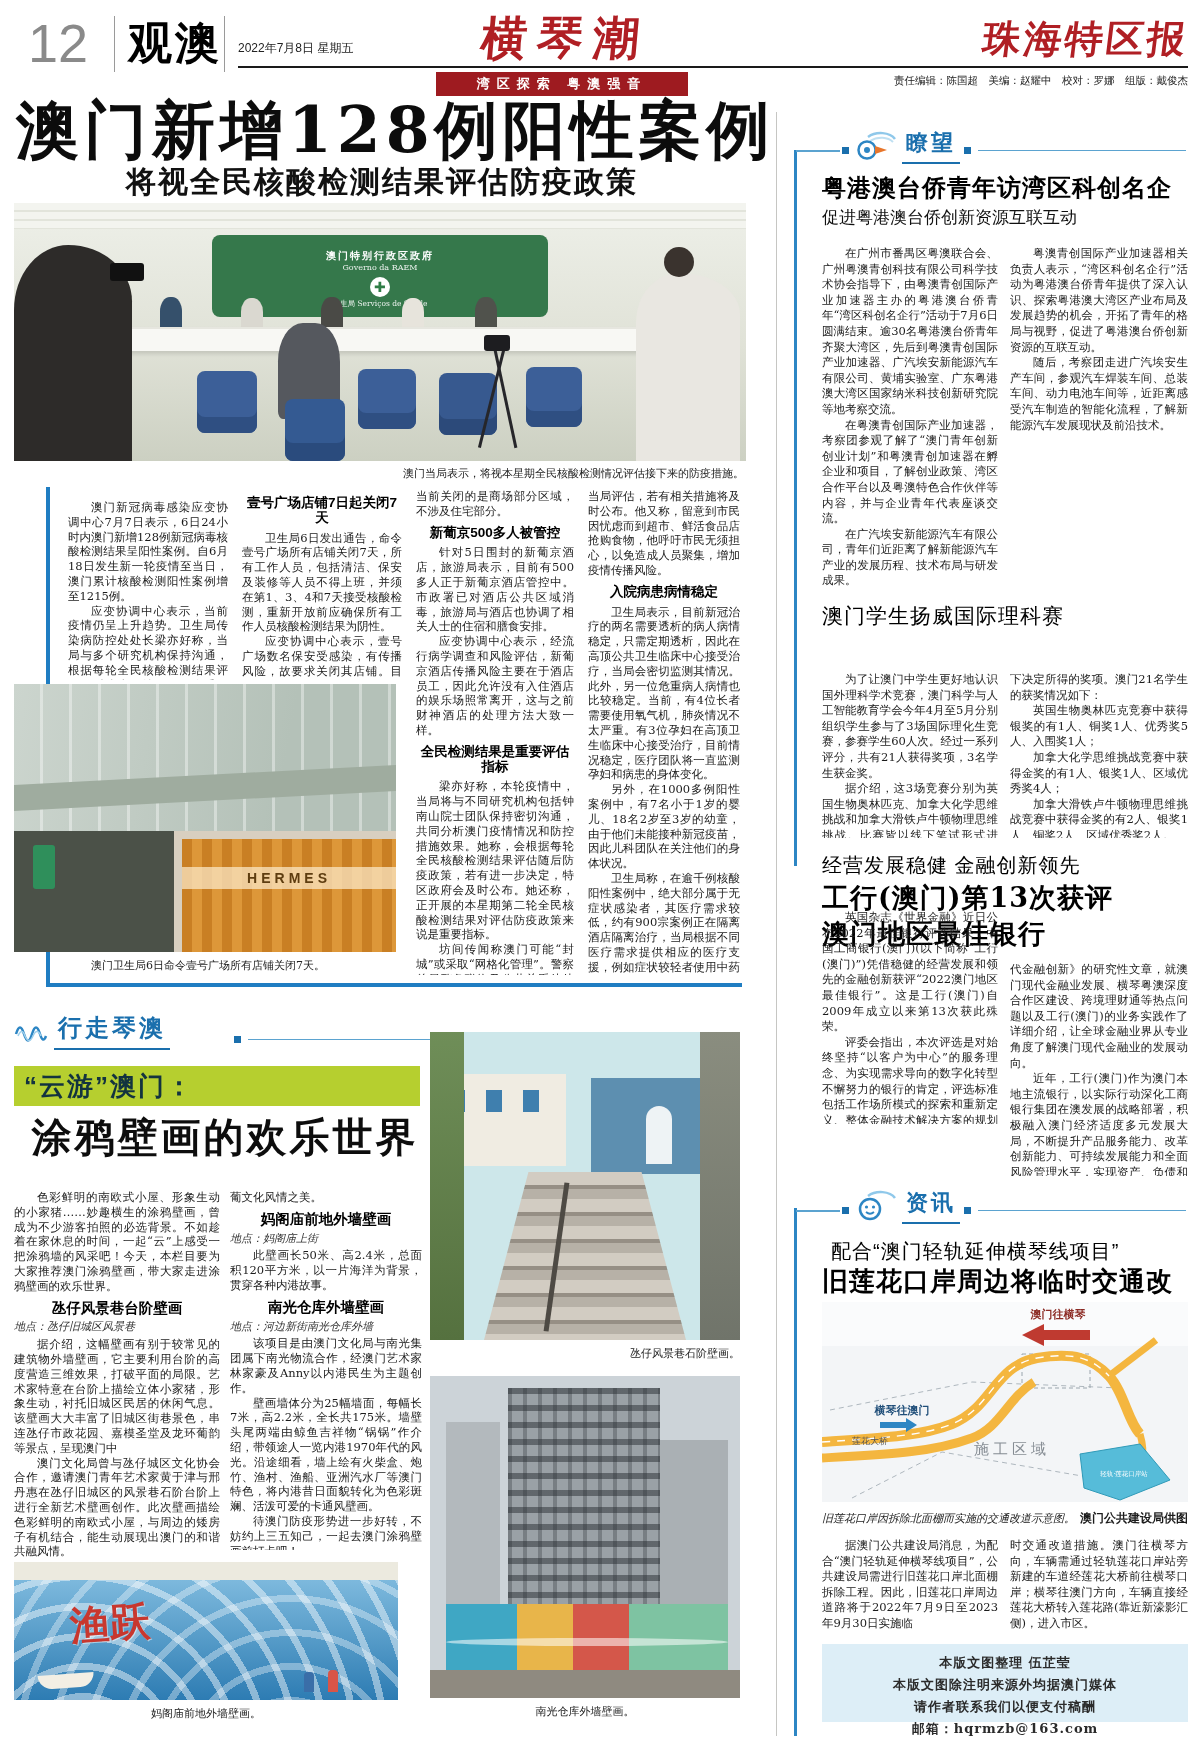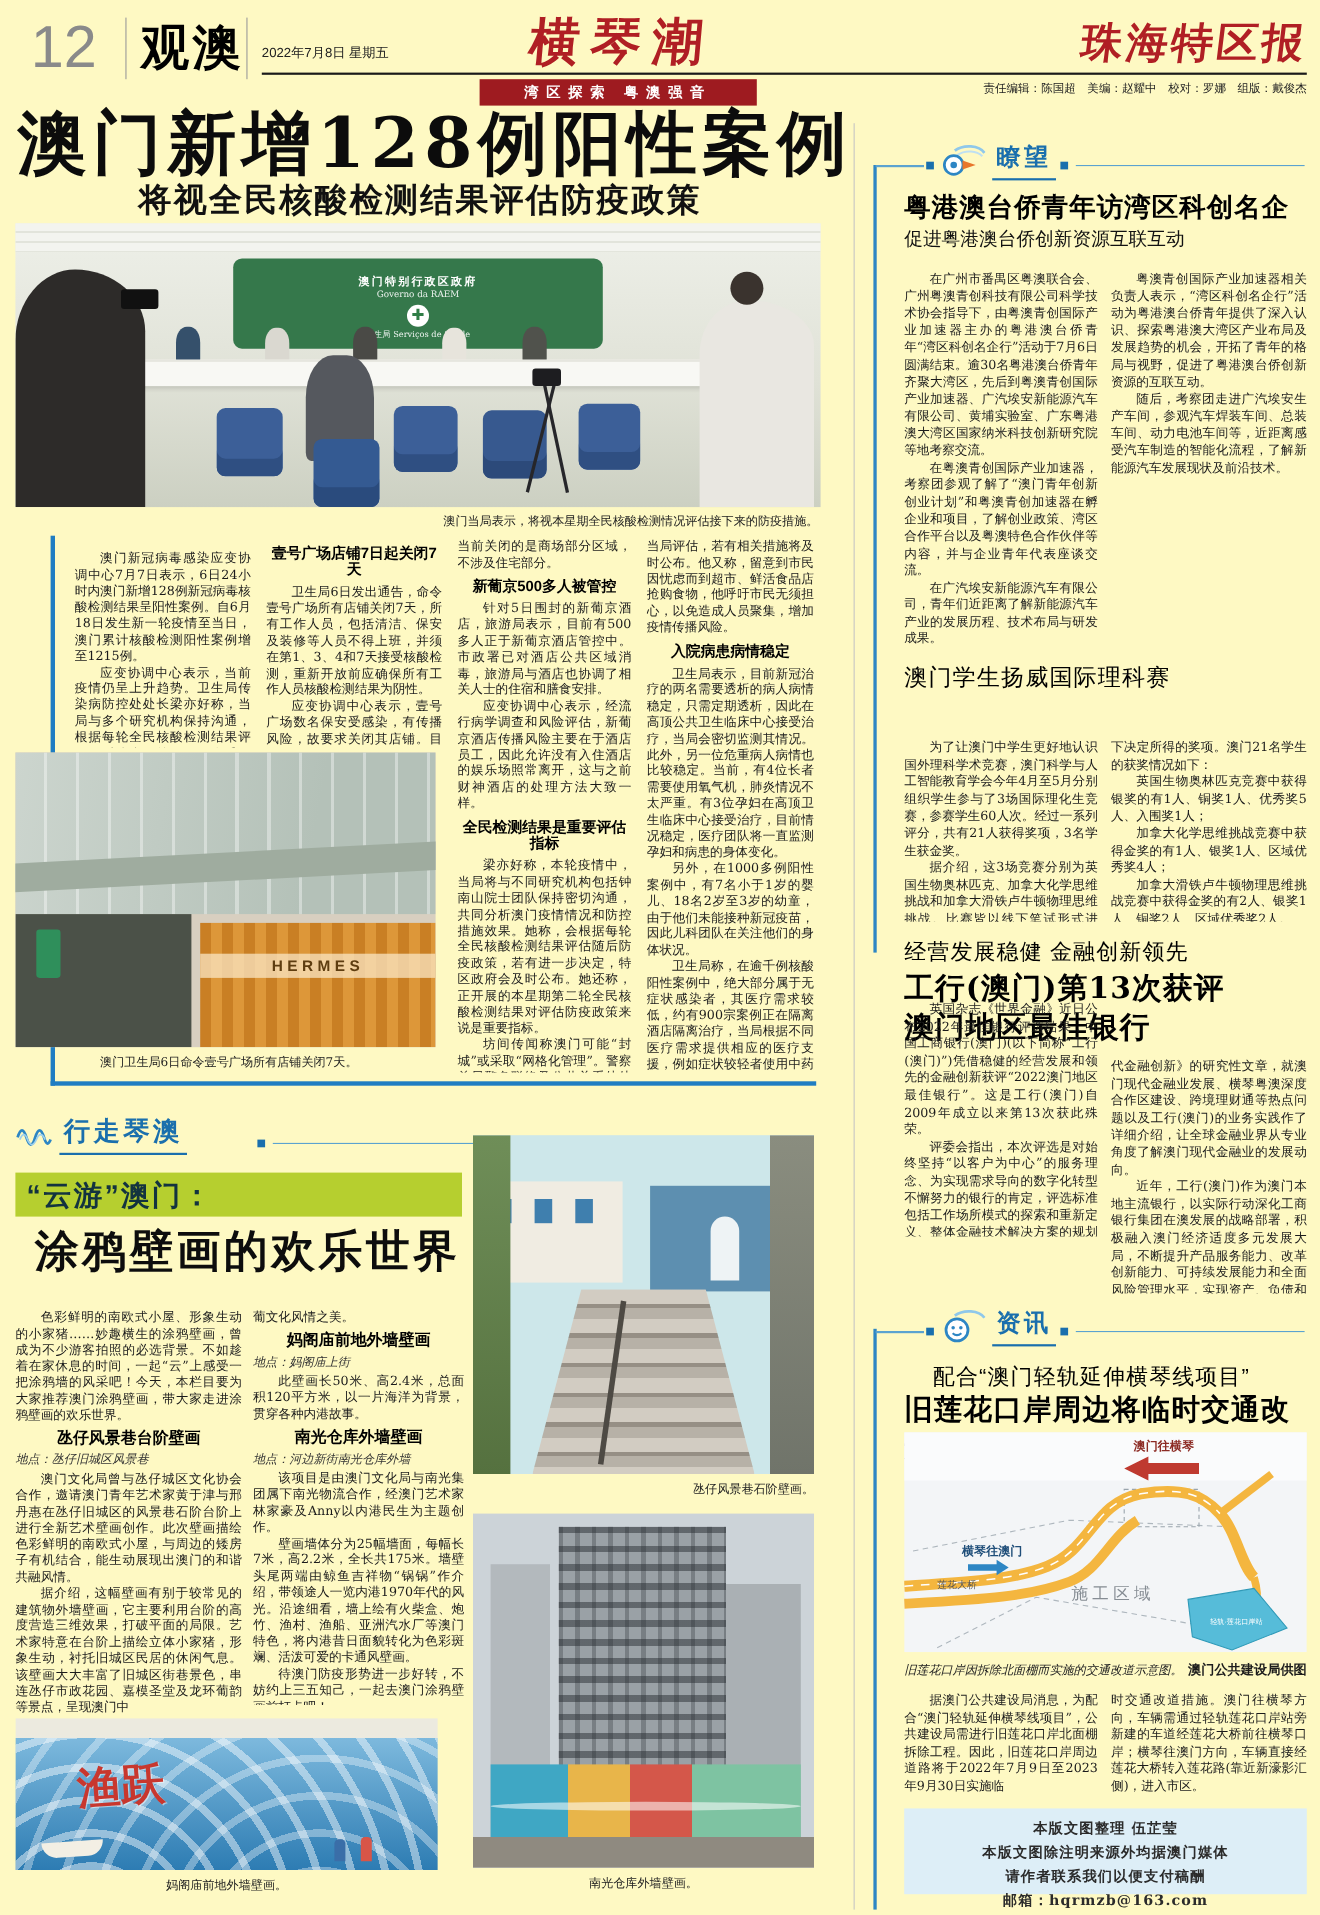--- a/index.html
+++ b/index.html
@@ -1,18 +1,18 @@
 <!DOCTYPE html>
 <html><head>
 <meta charset="utf-8">
 <style>
   * { box-sizing: border-box; margin: 0; padding: 0; }
   html,body { background:#e9e9e7; }
   body { font-family:"DejaVu Serif","Liberation Serif",serif; color:#1c1c1c; }
-  #page { position:relative; width:1200px; height:1741px; margin:0 auto; background:#fef9c3; overflow:hidden; }
+  #page { position:relative; width:1200px; height:1741px; margin:0 auto; background:#ffffff; overflow:hidden; }
   .abs { position:absolute; }
 
   
   .pageno { font-family:"Liberation Sans",sans-serif; font-size:54px; color:#8a8a8a; font-weight:400; }
   .section-title { font-size:44px; font-weight:bold; letter-spacing:3px; color:#000; }
   .vrule { width:1px; background:#9a9a9a; }
   .date { font-size:12px; color:#222; font-family:"Liberation Sans",sans-serif; }
   .masthead { font-size:46px; font-weight:bold; color:#b01f24; letter-spacing:10px; transform:skewX(-5deg); text-align:center; }
   .papername { font-size:38px; font-weight:bold; color:#b01f24; letter-spacing:3px; transform:skewX(-7deg); text-align:right; }
   .hrule { height:2px; background:#1a1a1a; }
@@ -154,22 +154,22 @@
   <div class="abs bluesq" style="left:234px;top:1036px;"></div>
   <div class="abs blueline" style="left:248px;top:1039px;width:492px;"></div>
 
   <div class="abs green-bar" style="left:14px;top:1066px;width:406px;height:40px;">“云游”澳门：</div>
   <div class="abs walk-headline" style="left:30px;top:1110px;width:390px;">涂鸦壁画的欢乐世界</div>
 
   <div class="abs body-col" style="left:14px;top:1190px;width:206px;height:368px;">
     <p>色彩鲜明的南欧式小屋、形象生动的小家猪……妙趣横生的涂鸦壁画，曾成为不少游客拍照的必选背景。不如趁着在家休息的时间，一起“云”上感受一把涂鸦墙的风采吧！今天，本栏目要为大家推荐澳门涂鸦壁画，带大家走进涂鸦壁画的欢乐世界。</p>
     <div class="sub" style="font-size:14.5px;">氹仔风景巷台阶壁画</div>
     <p class="loc">地点：氹仔旧城区风景巷</p>
+    <p>据介绍，这幅壁画有别于较常见的建筑物外墙壁画，它主要利用台阶的高度营造三维效果，打破平面的局限。艺术家特意在台阶上描绘立体小家猪，形象生动，衬托旧城区民居的休闲气息。该壁画大大丰富了旧城区街巷景色，串连氹仔市政花园、嘉模圣堂及龙环葡韵等景点，呈现澳门中</p>
     <p>澳门文化局曾与氹仔城区文化协会合作，邀请澳门青年艺术家黄于津与邢丹惠在氹仔旧城区的风景巷石阶台阶上进行全新艺术壁画创作。此次壁画描绘色彩鲜明的南欧式小屋，与周边的矮房子有机结合，能生动展现出澳门的和谐共融风情。</p>
-    <p>据介绍，这幅壁画有别于较常见的建筑物外墙壁画，它主要利用台阶的高度营造三维效果，打破平面的局限。艺术家特意在台阶上描绘立体小家猪，形象生动，衬托旧城区民居的休闲气息。该壁画大大丰富了旧城区街巷景色，串连氹仔市政花园、嘉模圣堂及龙环葡韵等景点，呈现澳门中</p>
   </div>
   <div class="abs body-col" style="left:230px;top:1190px;width:192px;height:360px;">
     <p class="cont">葡文化风情之美。</p>
     <div class="sub" style="font-size:14.5px;">妈阁庙前地外墙壁画</div>
     <p class="loc">地点：妈阁庙上街</p>
     <p>此壁画长50米、高2.4米，总面积120平方米，以一片海洋为背景，贯穿各种内港故事。</p>
     <div class="sub" style="font-size:14.5px;">南光仓库外墙壁画</div>
     <p class="loc">地点：河边新街南光仓库外墙</p>
     <p>该项目是由澳门文化局与南光集团属下南光物流合作，经澳门艺术家林家豪及Anny以内港民生为主题创作。</p>
     <p>壁画墙体分为25幅墙面，每幅长7米，高2.2米，全长共175米。墙壁头尾两端由鲸鱼吉祥物“锅锅”作介绍，带领途人一览内港1970年代的风光。沿途细看，墙上绘有火柴盒、炮竹、渔村、渔船、亚洲汽水厂等澳门特色，将内港昔日面貌转化为色彩斑斓、活泼可爱的卡通风壁画。</p>
@@ -276,21 +276,21 @@
       <circle cx="14" cy="20" r="10" fill="#fff" stroke="#2d86c4" stroke-width="2.5"></circle>
       <circle cx="10.5" cy="18" r="1.6" fill="#2d86c4"></circle>
       <circle cx="17.5" cy="18" r="1.6" fill="#2d86c4"></circle>
       <path d="M10,23 q4,3.5 8,0" stroke="#2d86c4" stroke-width="1.8" fill="none"></path>
     </svg>
     <span class="sec-label" style="font-size:22px;">资讯</span>
   </div>
   <div class="abs bluesq" style="left:964px;top:1207px;"></div>
   <div class="abs blueline" style="left:978px;top:1210px;width:208px;"></div>
 
-  <div class="abs kicker-sans" style="left:848px;top:1238px;">配合“澳门轻轨延伸横琴线项目”</div>
+  <div class="abs kicker-sans" style="left:831px;top:1238px;">配合“澳门轻轨延伸横琴线项目”</div>
   <div class="abs r-headline" style="left:822px;top:1264px;width:366px;font-size:26px;">旧莲花口岸周边将临时交通改道</div>
 
   <svg class="abs" style="left:822px;top:1302px;" width="366" height="200" viewBox="0 0 366 200">
     <rect x="0" y="0" width="366" height="200" fill="#f3f5f7"></rect>
     <rect x="0" y="0" width="366" height="44" fill="#fafbfc"></rect>
     <polyline points="8,108 150,80 298,86" fill="none" stroke="#aeb7be" stroke-width="1" stroke-dasharray="5 4"></polyline>
     <polyline points="30,196 120,150 330,186" fill="none" stroke="#aeb7be" stroke-width="1" stroke-dasharray="5 4"></polyline>
     <rect x="200" y="52" width="68" height="34" fill="none" stroke="#9aa5ad" stroke-width="1" stroke-dasharray="4 3"></rect>
     <path d="M0,140 C60,136 100,134 130,122 C170,106 172,64 215,56 C252,50 270,56 287,74 C302,90 306,120 318,132" fill="none" stroke="#f4b63f" stroke-width="10"></path>
     <path d="M0,156 C70,152 112,150 150,136 C178,126 186,96 212,80" fill="none" stroke="#f4b63f" stroke-width="9"></path>

